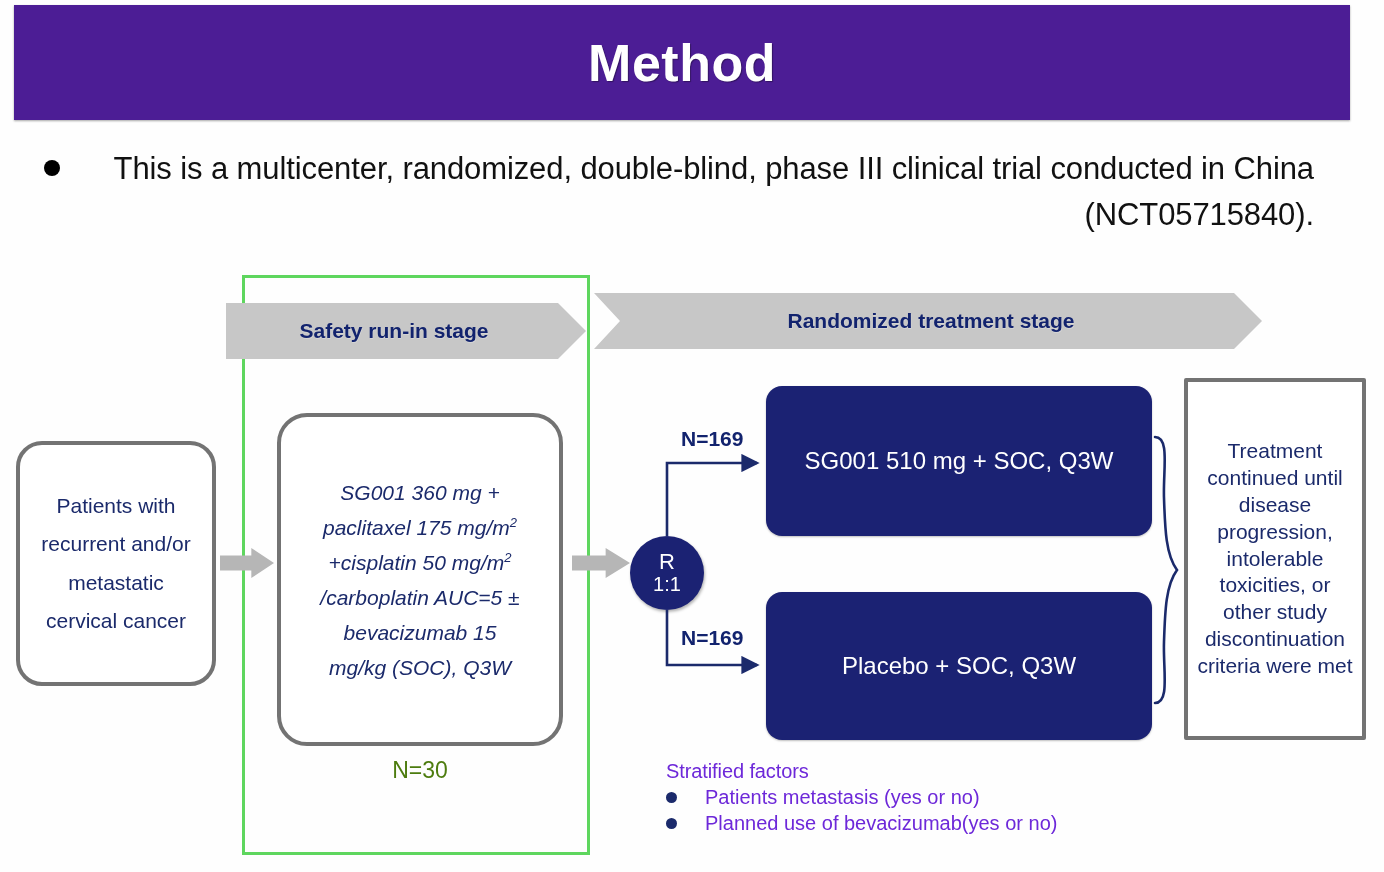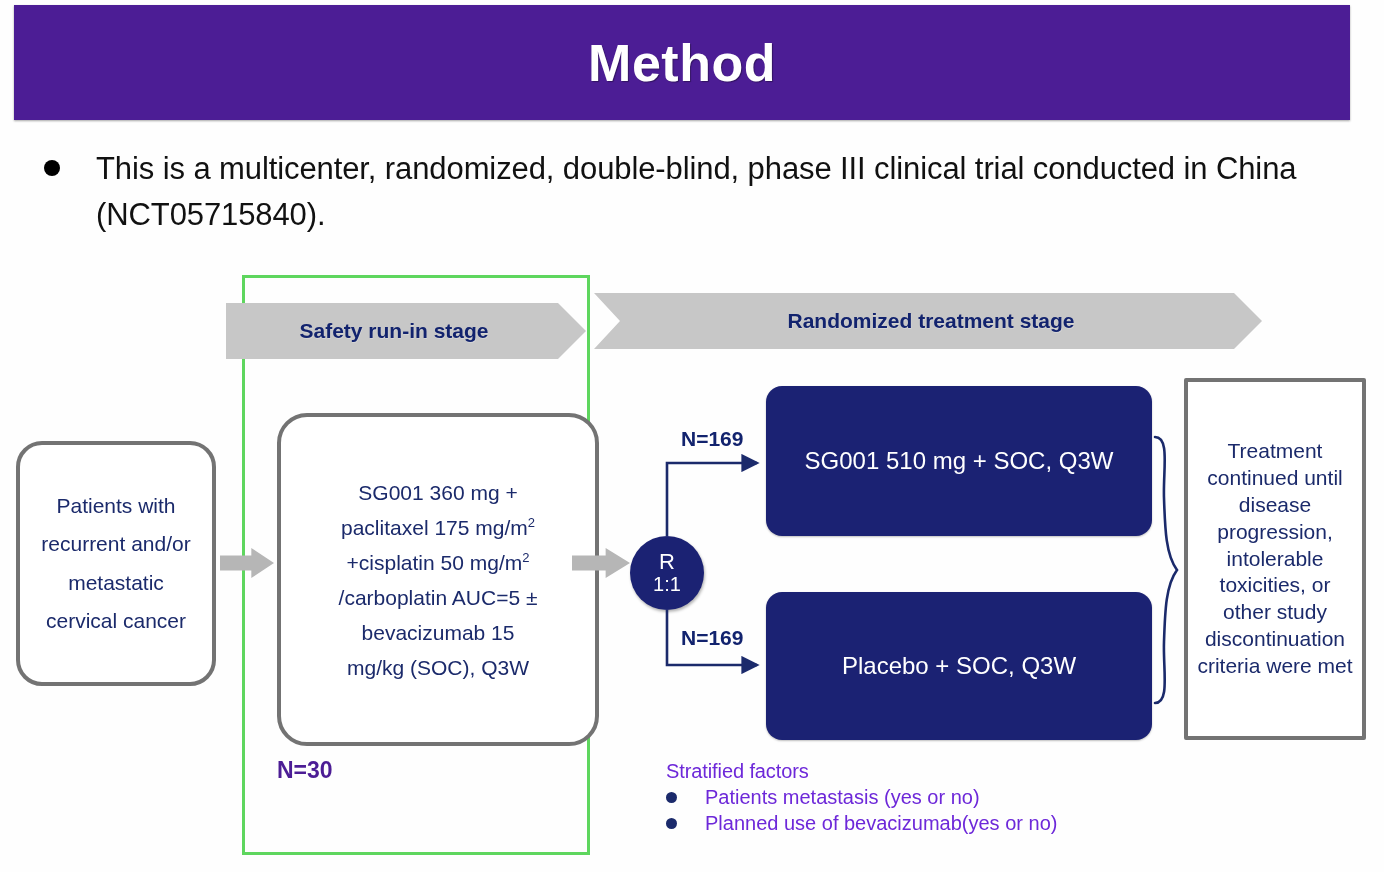--- a/index.html
+++ b/index.html
@@ -53,20 +53,21 @@
     background: #000000;
     flex: 0 0 auto;
     margin-top: 14px;
     margin-right: 36px;
   }
   #intro-text {
     color: #111111;
     font-size: 31px;
     line-height: 1.48;
     letter-spacing: -0.1px;
+    text-align: right;
   }
 
   
   #flow {
     position: absolute;
     left: 0;
     top: 0;
     width: 1384px;
     height: 872px;
     pointer-events: none;
@@ -134,25 +135,26 @@
     top: 441px;
     width: 200px;
     height: 245px;
     border-radius: 26px;
     font-size: 21px;
     line-height: 1.82;
   }
   #regimen-box {
     left: 277px;
     top: 413px;
-    width: 322px;
+    width: 286px;
     height: 333px;
     border-radius: 30px;
     font-size: 21px;
     line-height: 1.0;
+    font-style: italic;
   }
   #regimen-box .ln {
     display: block;
     padding: 7px 0;
   }
   #regimen-box sup {
     font-size: 13px;
     vertical-align: super;
     line-height: 0;
   }
@@ -166,23 +168,24 @@
     line-height: 1.28;
     padding: 4px 6px;
   }
 
   
   #n30-label {
     position: absolute;
     left: 277px;
     top: 757px;
     width: 286px;
-    color: #4c1d95;
+    text-align: center;
+    color: #4d7c0f;
     font-size: 23px;
-    font-weight: bold;
+    font-weight: normal;
   }
 
   
   .filled-box {
     position: absolute;
     background: #1b2273;
     border-radius: 16px;
     color: #ffffff;
     display: flex;
     align-items: center;

